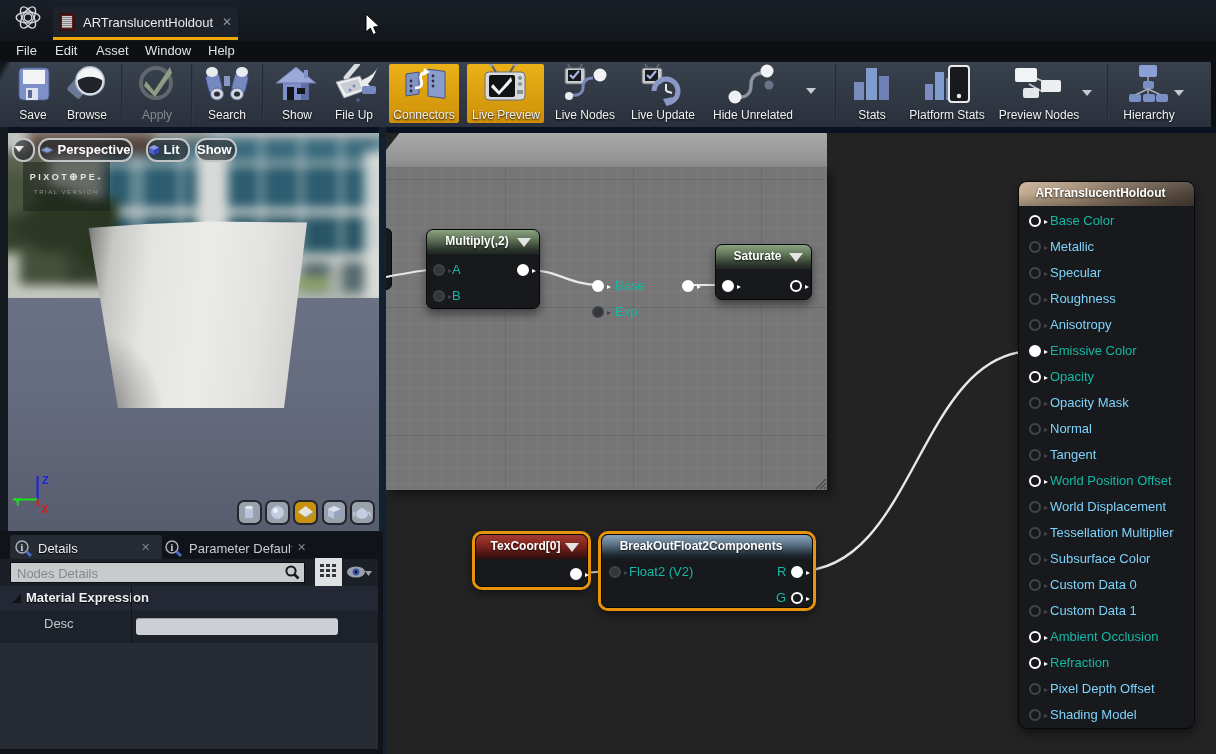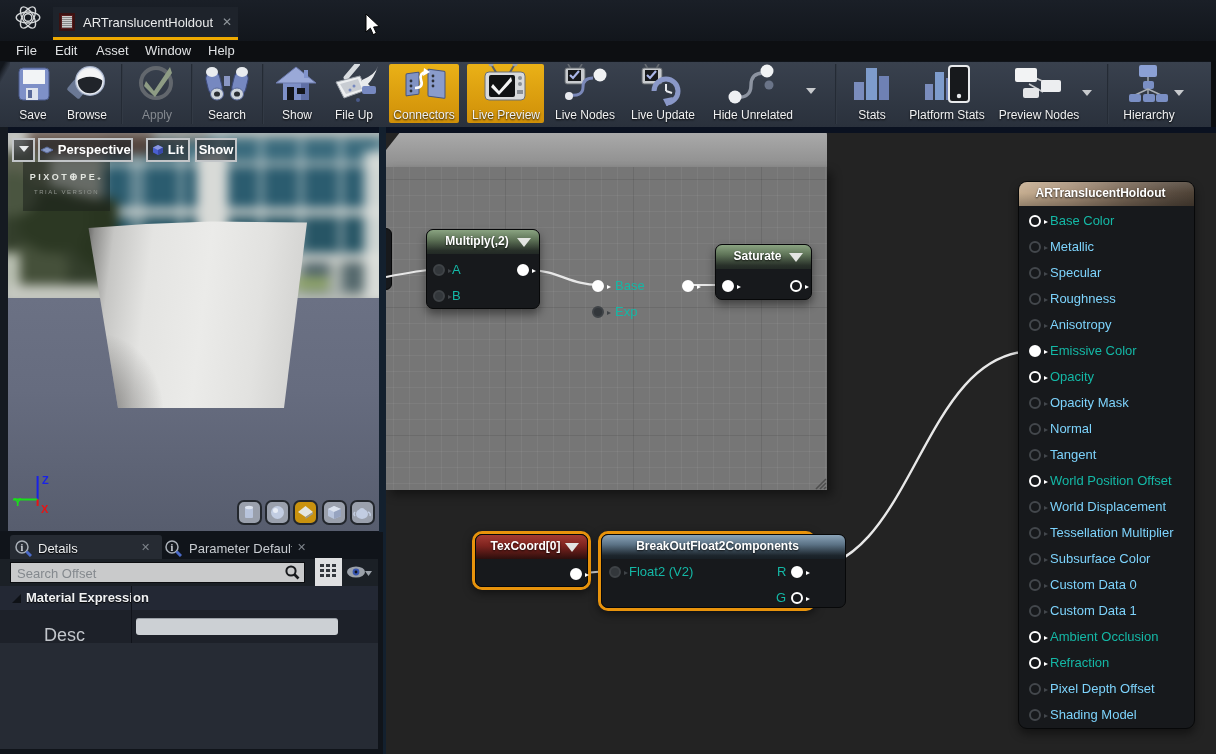--- a/index.html
+++ b/index.html
@@ -17,21 +17,21 @@
 .tbtn .lbl{position:absolute;left:50%;transform:translateX(-50%);top:44px;white-space:nowrap;text-shadow:0 1px 2px #000}
 .tsep{position:absolute;top:64px;width:2px;height:60px;background:linear-gradient(to right,#1d232c,#39414d)}
 .gold{background:linear-gradient(to bottom,#eab117,#cf8f08);border-radius:2px}
 .tbtn.dis .lbl{color:#858a90;text-shadow:none}
 .dda{position:absolute;width:0;height:0;border-left:5px solid transparent;border-right:5px solid transparent;border-top:6px solid #c7cacd}
 
 #vp{left:8px;top:133px;width:371px;height:398px;overflow:hidden;background:#60667a}
 #leftstrip{left:0;top:127px;width:8px;height:627px;background:#151a21}
 #midgap{left:0;top:531px;width:379px;height:6px;background:#10141b}
 #vsep{left:379px;top:127px;width:7px;height:627px;background:#13202e}
-.vbtn{position:absolute;top:5px;height:24px;background:rgba(32,36,40,.62);border:2px solid #c2c5c8;border-radius:0;color:#fff;font-weight:bold;font-size:13px;line-height:20px;text-align:center}
+.vbtn{position:absolute;top:5px;height:24px;background:rgba(32,36,40,.62);border:2px solid #c2c5c8;border-radius:11px;color:#fff;font-weight:bold;font-size:13px;line-height:20px;}
 
 #details{left:0;top:532px;width:383px;height:222px;background:#10141a}
 
 #graph{left:386px;top:133px;width:830px;height:621px;overflow:hidden;background:#232323}
 .grid-d{background-image:
  linear-gradient(to right,rgba(0,0,0,.35) 1px,transparent 1px),
  linear-gradient(to bottom,rgba(0,0,0,.35) 1px,transparent 1px),
  linear-gradient(to right,rgba(255,255,255,.045) 1px,transparent 1px),
  linear-gradient(to bottom,rgba(255,255,255,.045) 1px,transparent 1px);
  background-size:128px 128px,128px 128px,16px 16px,16px 16px;
@@ -377,21 +377,21 @@
   <svg class="abs" style="left:164px;top:7px" width="18" height="18">
         <circle cx="8" cy="8" r="6" fill="#14181e" stroke="#aab0b8" stroke-width="1.5"></circle>
         <text x="8" y="12" text-anchor="middle" fill="#d8dce2" font-size="10" font-weight="bold" font-family="Liberation Serif">i</text>
         <line x1="12.5" y1="12.5" x2="17" y2="17" stroke="#4a6ac8" stroke-width="3"></line>
       </svg>
   <div class="abs" style="left:189px;top:9px;color:#c8ccd1;font-size:13px;width:103px;overflow:hidden;white-space:nowrap">Parameter Defaults</div>
   <div class="abs" style="left:297px;top:9px;color:#7e848b;font-size:11px">✕</div>
 
   <div class="abs" style="left:0;top:27px;width:378px;height:27px;background:#1b2026"></div>
   <div class="abs" style="left:10px;top:30px;width:295px;height:21px;background:#c9cacb;border:1px solid #0c0e11">
-     <span style="position:absolute;left:6px;top:3px;color:#84898e;font-size:13px">Search Offset</span>
+     <span style="position:absolute;left:6px;top:3px;color:#84898e;font-size:13px">Nodes Details</span>
      <svg style="position:absolute;right:3px;top:1px" width="17" height="17">
           <circle cx="7" cy="7" r="4.6" fill="none" stroke="#17191c" stroke-width="2"></circle>
           <line x1="10.5" y1="10.5" x2="14.5" y2="14.5" stroke="#17191c" stroke-width="2.6"></line>
         </svg>
   </div>
   <div class="abs" style="left:315px;top:26px;width:27px;height:28px;background:#dfe0e2">
         <svg style="position:absolute;left:5px;top:6px" width="17" height="17">
           <g fill="#34383e">
             <rect x="0" y="0" width="4" height="3"></rect>
             <rect x="6" y="0" width="4" height="3"></rect>
@@ -413,21 +413,21 @@
       </svg>
 
   <div class="abs" style="left:0;top:54px;width:378px;height:24px;background:#232834"></div>
   <svg class="abs" style="left:11px;top:61px" width="11" height="11">
         <path d="M1 10 L10 10 L10 1 Z" fill="#0e1116"></path>
       </svg>
   <div class="abs" style="left:26px;top:58px;color:#f0f1f3;font-size:13px;font-weight:bold;text-shadow:0 1px 1px #000">Material Expression</div>
 
   <div class="abs" style="left:0;top:78px;width:378px;height:33px;background:#1d2129"></div>
   <div class="abs" style="left:131px;top:54px;width:1px;height:57px;background:#10131a"></div>
-  <div class="abs" style="left:44px;top:93px;color:#c2c6cb;font-size:18px">Desc</div>
+  <div class="abs" style="left:44px;top:84px;color:#c2c6cb;font-size:13px">Desc</div>
   <div class="abs" style="left:136px;top:86px;width:202px;height:17px;background:#ccd0d4;border-radius:3px;border-top:1px solid #9aa0a6"></div>
 
   <div class="abs" style="left:0;top:111px;width:378px;height:106px;background:#262b34"></div>
   <div class="abs" style="left:378px;top:0;width:5px;height:222px;background:#10141a"></div>
 </div>
 
 <div class="abs grid-d" id="graph">
 
   <div class="abs" style="left:0;top:-2px;width:441px;height:36px;background:linear-gradient(to bottom,#ababab,#8e8e8e);border-radius:0 4px 0 0"></div>
   <div class="abs" style="left:0;top:34px;width:441px;height:323px;background:#767676;box-shadow:5px 5px 9px rgba(0,0,0,.42)">
@@ -490,21 +490,21 @@
   <div class="abs" style="left:86px;top:398px;width:119px;height:59px;border:3px solid #e8930c;border-radius:10px;box-shadow:0 3px 8px rgba(0,0,0,.5)"></div>
   <div class="node" style="left:89px;top:401px;width:113px;height:53px;box-shadow:none">
     <div class="nhead hred">
           <div class="t">TexCoord[0]</div>
           <div class="dd"></div>
         </div>
   </div>
   <div class="pin pf" style="left:184px;top:434.5px"></div>
 
   <div class="abs" style="left:212px;top:398px;width:218px;height:80px;border:3px solid #e8930c;border-radius:10px;box-shadow:0 3px 8px rgba(0,0,0,.5)"></div>
-  <div class="node" style="left:215px;top:401px;width:245px;height:74px;box-shadow:none">
+  <div class="node" style="left:215px;top:401px;width:212px;height:74px;box-shadow:none">
     <div class="nhead hblue">
           <div class="t">BreakOutFloat2Components</div>
         </div>
   </div>
   <div class="pin pd" style="left:223px;top:432.5px"></div>
       <div class="plbl" style="left:243px;top:431px">Float2 (V2)</div>
   <div class="plbl" style="left:391px;top:431px">R</div>
       <div class="pin pf" style="left:405px;top:432.5px"></div>
   <div class="plbl" style="left:390px;top:457px">G</div>
       <div class="pin pw" style="left:405px;top:458.5px"></div>

